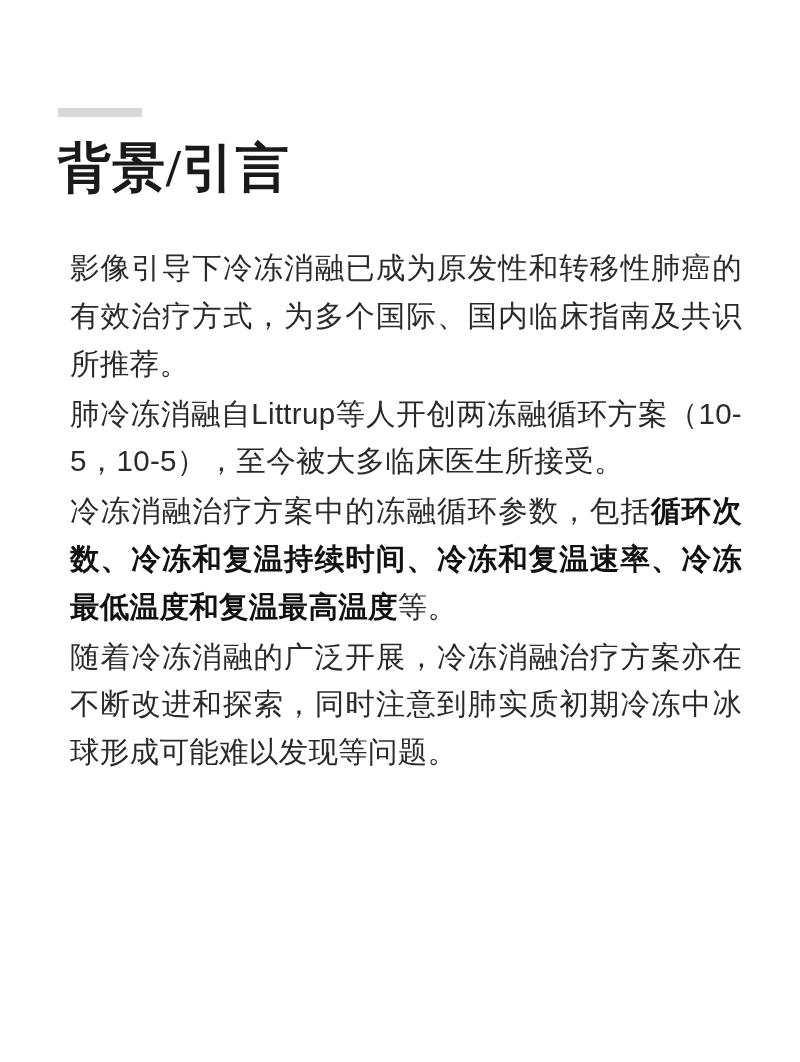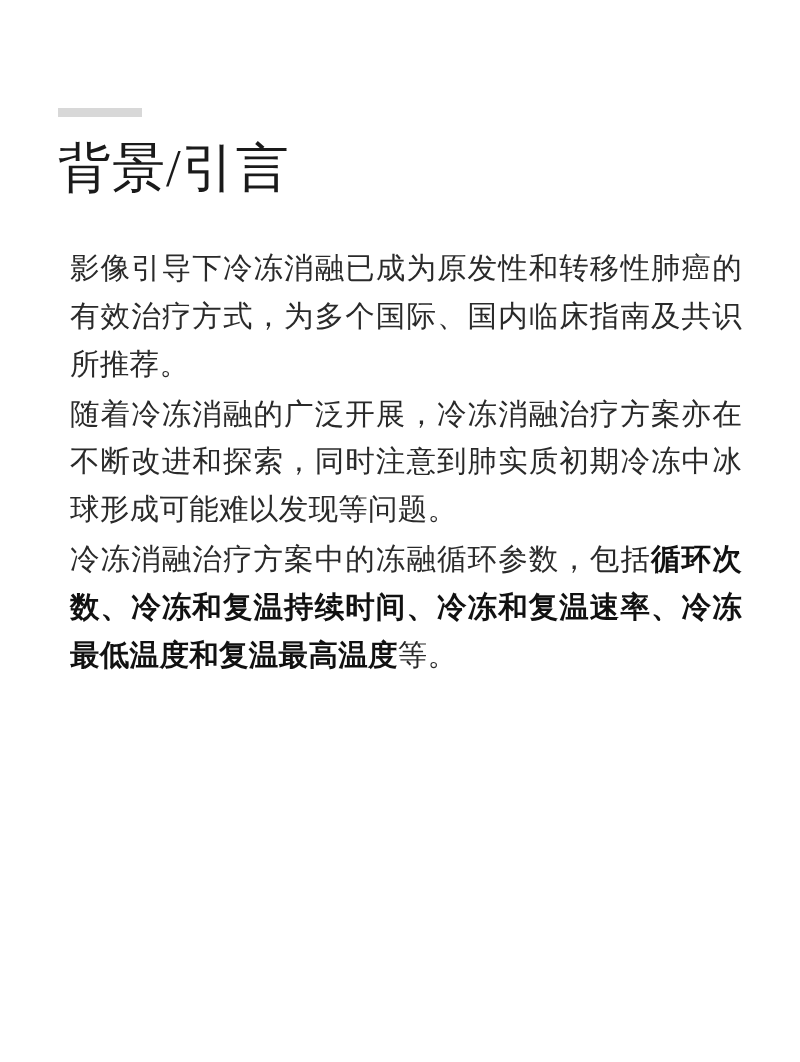--- a/index.html
+++ b/index.html
@@ -22,21 +22,21 @@
     background: #ffffff;
   }
   .rule {
     width: 84px;
     height: 9px;
     background: #d8d8d8;
     margin-bottom: 22px;
   }
   .title {
     font-family: "Liberation Serif", serif;
-    font-weight: normal;
+    font-weight: bold;
     font-size: 53px;
     line-height: 1.12;
     letter-spacing: 1px;
     color: #1a1a1a;
     margin: 0 0 46px 0;
   }
   .body-block {
     font-size: 29.5px;
     line-height: 1.62;
     color: #2a2a2a;
@@ -60,23 +60,26 @@
   <div class="rule"></div>
 
   <h1 class="title">背景/引言</h1>
 
   <div class="body-block">
 
     <p class="para">
       <span>影像引导下冷冻消融已成为原发性和转移性肺癌的有效治疗方式，为多个国际、国内临床指南及共识所推荐。</span>
     </p>
 
-
     <p class="para">
-      <span>随着冷冻消融的广泛开展，冷冻消融治疗方案亦在不断改进和探索，同时注意到肺实质初期冷冻中冰球形成可能难以发现等问题。</span>
+      <span>肺冷冻消融自Littrup等人开创两冻融循环方案（10-5，10-5），至今被大多临床医生所接受。</span>
     </p>
 
     <p class="para">
       <span>冷冻消融治疗方案中的冻融循环参数，包括</span><span class="strong">循环次数、冷冻和复温持续时间、冷冻和复温速率、冷冻最低温度和复温最高温度</span><span>等。</span>
     </p>
 
+    <p class="para">
+      <span>随着冷冻消融的广泛开展，冷冻消融治疗方案亦在不断改进和探索，同时注意到肺实质初期冷冻中冰球形成可能难以发现等问题。</span>
+    </p>
+
   </div>
 </div>
 
 </body></html>

